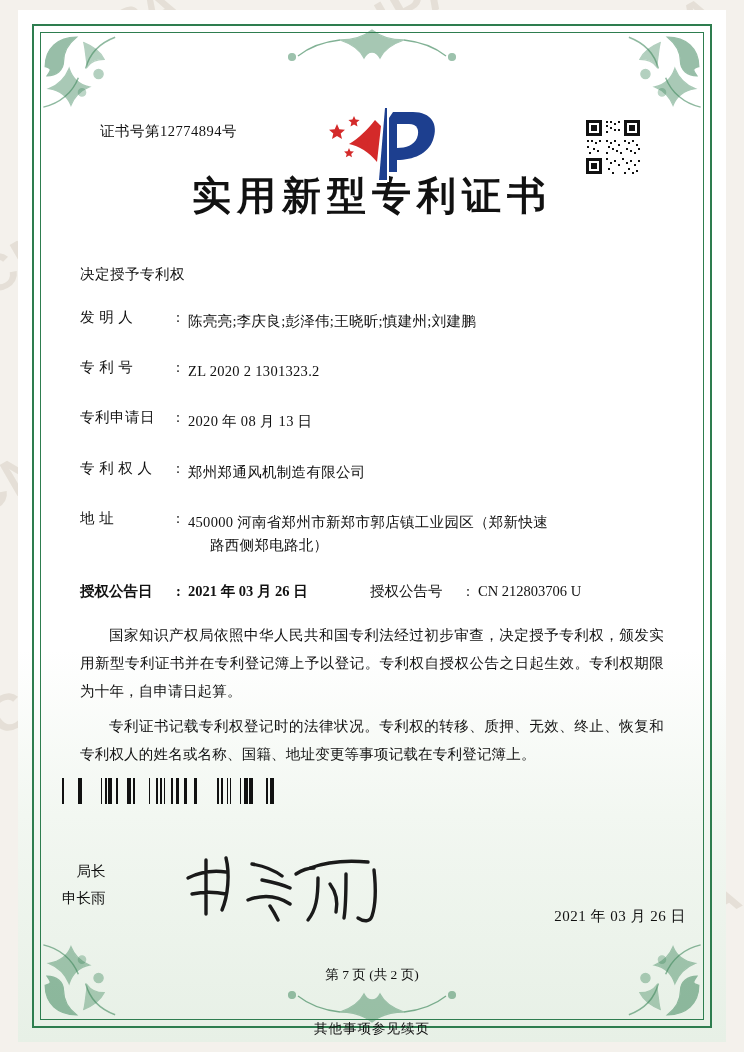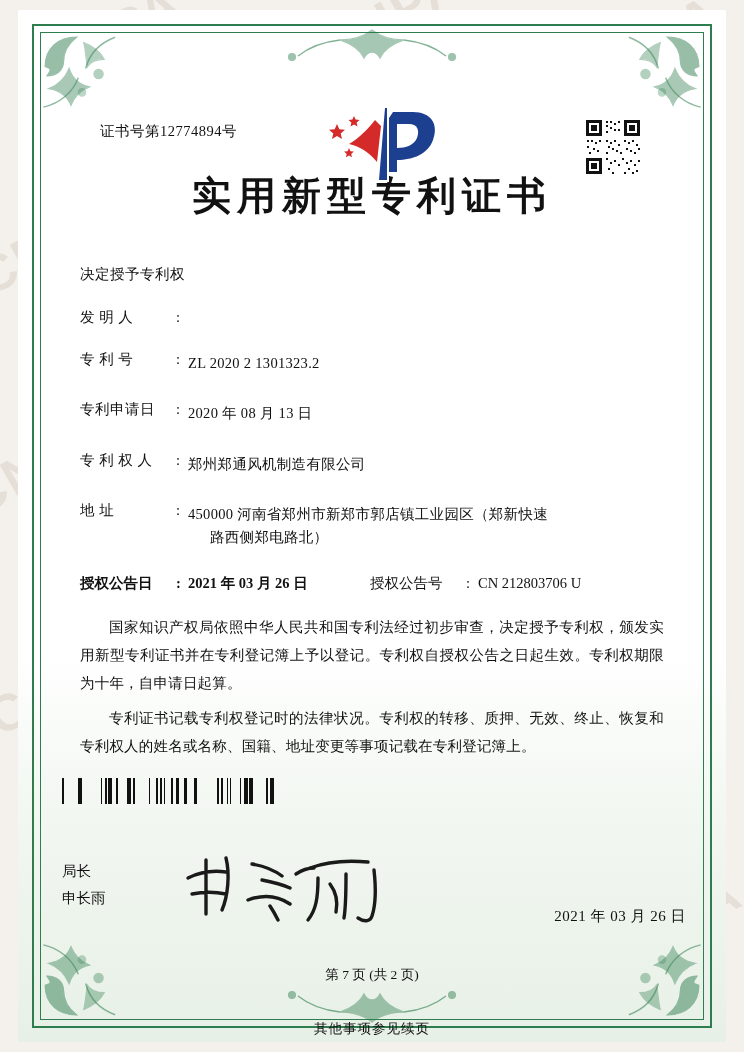--- a/index.html
+++ b/index.html
@@ -167,20 +167,21 @@
   }
   .barcode i { display:block; background:#111; }
 
   
   .sig-block {
     position:absolute;
     left:44px; bottom:130px;
     font-size:14.5px;
     line-height:1.85;
     color:#111;
+    text-align:right;
   }
   .sig-mark {
     position:absolute;
     left:160px; bottom:116px;
     width:230px; height:78px;
     color:#1a1a1a;
   }
   .sig-mark svg{ width:100%; height:100%; display:block;}
 
   .date-right {
@@ -390,20 +391,21 @@
     <div class="fields">
 
       <div class="field-row">
         <div class="field-label">决定授予专利权</div>
         <div class="field-colon">:</div>
       </div>
 
       <div class="field-row">
         <div class="field-label spread">发 明 人</div>
         <div class="field-colon">:</div>
+        <div class="field-value">陈亮亮;李庆良;彭泽伟;王晓昕;慎建州;刘建鹏</div>
       </div>
 
       <div class="field-row">
         <div class="field-label spread">专 利 号</div>
         <div class="field-colon">:</div>
         <div class="field-value">ZL 2020 2 1301323.2</div>
       </div>
 
       <div class="field-row">
         <div class="field-label">专利申请日</div>

